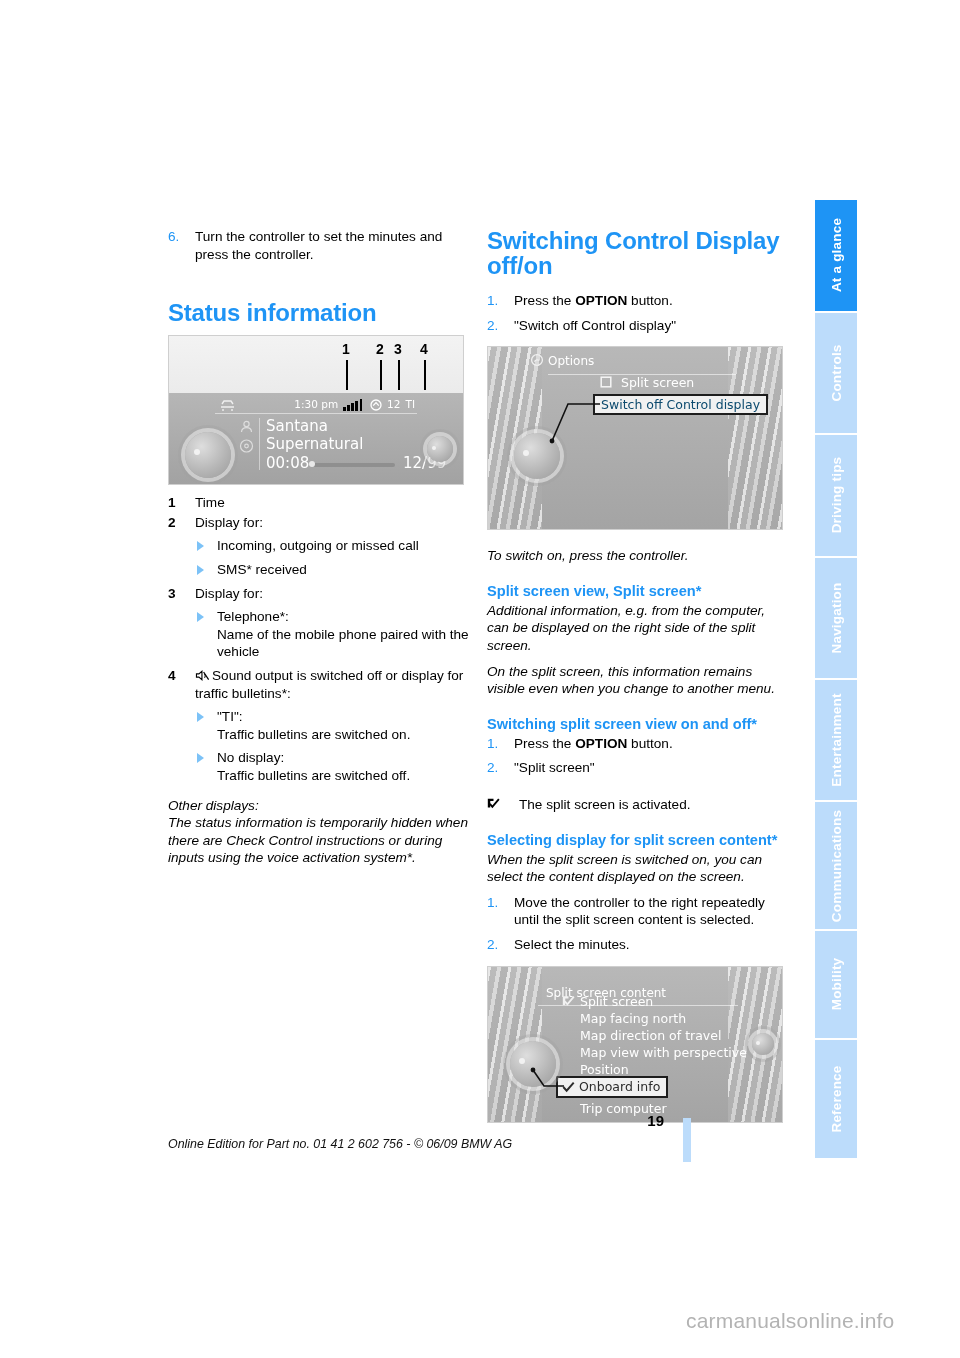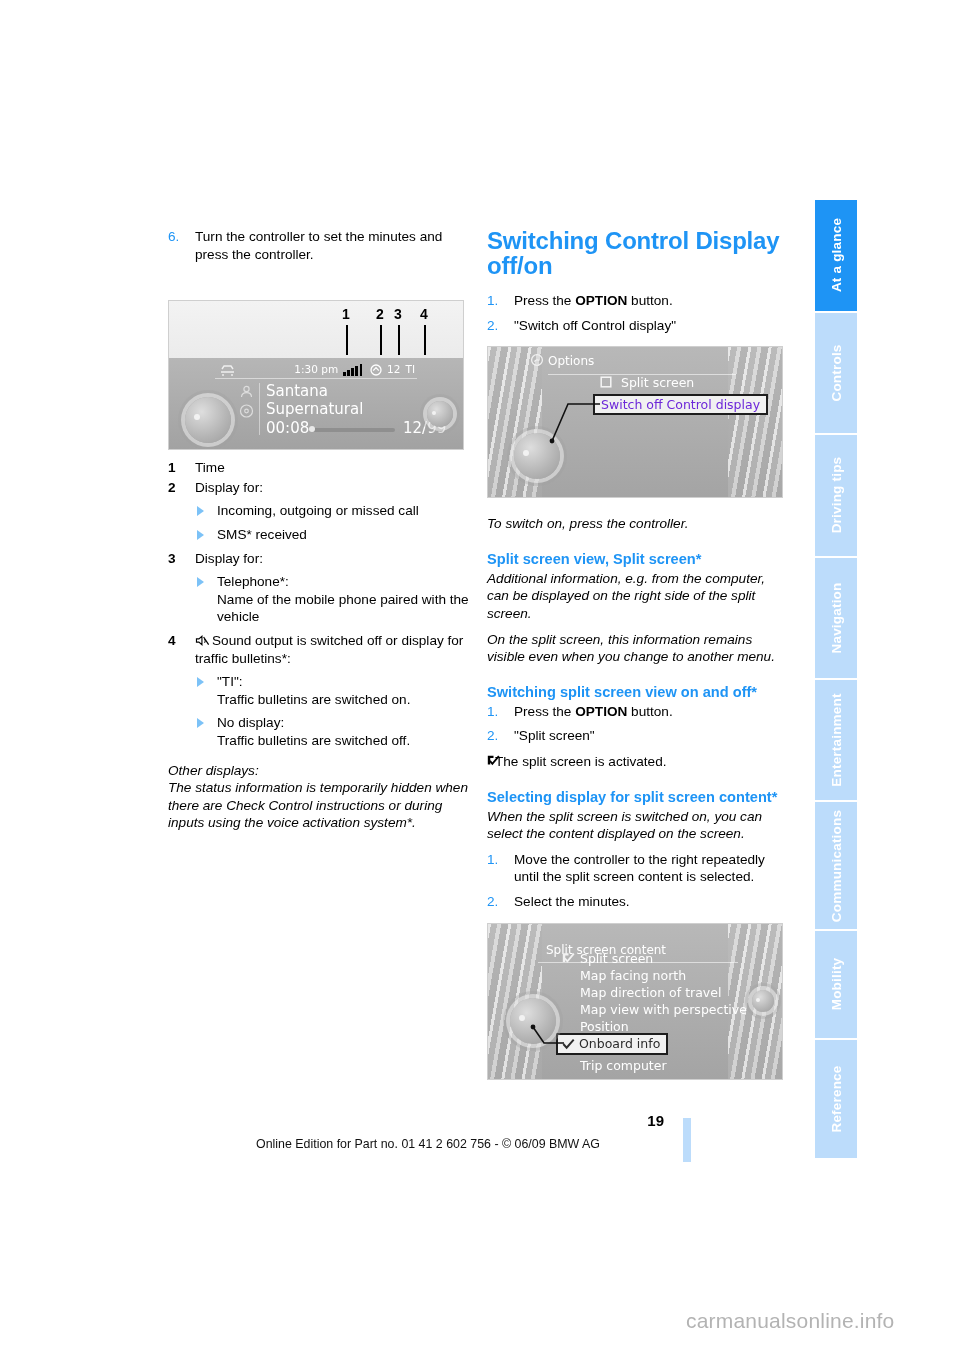--- a/index.html
+++ b/index.html
@@ -106,21 +106,21 @@
     border-bottom: 5px solid transparent;
   }
   .indent-sub { margin-left: 27px; }
 
   p.body { margin: 0 0 0 0; font-style: italic; }
   p.body + p.body { margin-top: 8px; }
 
   .bold { font-weight: bold; }
 
   
-  .resultline { position: relative; padding-left: 8px; margin-top: 8px; }
+  .resultline { position: relative; padding-left: 32px; margin-top: 19px; }
   .ckbox {
     position: absolute; left: 0; top: 1px;
     width: 13px; height: 13px;
   }
 
   
   .bars { display: inline-flex; align-items: flex-end; height: 12px; gap: 1.5px; vertical-align: -1px; margin-right: 3px;}
   .bars i { display:block; width: 2.6px; background: #000; }
   .bars i:nth-child(1){height:4px}
   .bars i:nth-child(2){height:6px}
@@ -176,38 +176,38 @@
 
   .scr-row { color: #fff; font-size: 15px; line-height: 16px; }
 
   
   .menu-head {
     color: #fff; font-size: 12px; padding: 2px 0 3px 0;
     border-bottom: 1px solid rgba(255,255,255,.55);
   }
   .menu-item { color: #fff; font-size: 12.5px; line-height: 17px; white-space: nowrap; }
   .menu-item.hl {
-    background: #f1f1f1; color: #6d28d9;
+    background: #f1f1f1; color: #0c4a6e;
     border: 2px solid #1d1d1d;
     display: inline-block; padding: 0 6px;
   }
 
   
   #pagenum {
     position: absolute; right: 296px; top: 1112px;
     font-size: 15px; font-weight: bold; color: #000;
   }
   #footbar {
     position: absolute; left: 683px; top: 1118px;
     width: 8px; height: 44px; background: #bcdcfb;
   }
   #footline {
     position: absolute; left: 168px; top: 1137px; width: 520px;
-    text-align: center;
-    font-size: 12.4px; color: #111;
+    text-align: left;
+    font-size: 12.4px; color: #111; font-style: italic;
   }
   #watermark {
     position: absolute; left: 686px; top: 1309px;
     font-size: 21px; color: #b3b3b3;
     letter-spacing: .2px;
   }
 </style>
 </head>
 <body>
 
@@ -242,20 +242,21 @@
 
   <div class="col" id="col-left">
 
     <div class="numitem">
       <span class="num">6.</span>
       <span>Turn the controller to set the minutes and press the controller.</span>
     </div>
 
     <div class="spacer-lg"></div>
 
+    <h1 class="sect">Status information</h1>
 
     <div class="idrive" style="height:150px">
       <div class="glass-l"></div>
       <div class="glass-r"></div>
 
       <div style="position:absolute;left:0;right:0;top:0;height:57px;background:linear-gradient(180deg,#f3f3f3,#ebebeb);"></div>
 
       <span class="callnum" style="left:173px;top:5px;">1</span>
       <span class="callnum" style="left:207px;top:5px;">2</span>
       <span class="callnum" style="left:225px;top:5px;">3</span>
@@ -382,21 +383,21 @@
 
     <div class="numitem">
       <span class="num">1.</span>
       <span>Press the </span><span class="bold">OPTION</span><span> button.</span>
     </div>
     <div class="numitem" style="margin-bottom:12px">
       <span class="num">2.</span>
       <span>"Switch off Control display"</span>
     </div>
 
-    <div class="idrive" style="height:152px;background:linear-gradient(180deg,#b8b8b8,#a4a4a4);text-decoration:underline;">
+    <div class="idrive" style="height:184px;background:linear-gradient(180deg,#b8b8b8,#a4a4a4);text-decoration:underline;">
       <div class="glass-l"></div>
       <div class="glass-r"></div>
 
       <svg style="position:absolute;left:42px;top:6px;" width="14" height="14" viewBox="0 0 14 14">
         <circle cx="7" cy="7" r="5.4" fill="none" stroke="#f0f0f0" stroke-width="1.3"></circle>
         <path d="M4.4 8.6c1.2-1.8 3.4-2.2 5-1" fill="none" stroke="#f0f0f0" stroke-width="1.3"></path>
       </svg>
       <div class="menu-head" style="position:absolute;left:60px;right:46px;top:4px;">Options</div>
 
       <svg style="position:absolute;left:112px;top:29px;" width="12" height="12" viewBox="0 0 12 12">

